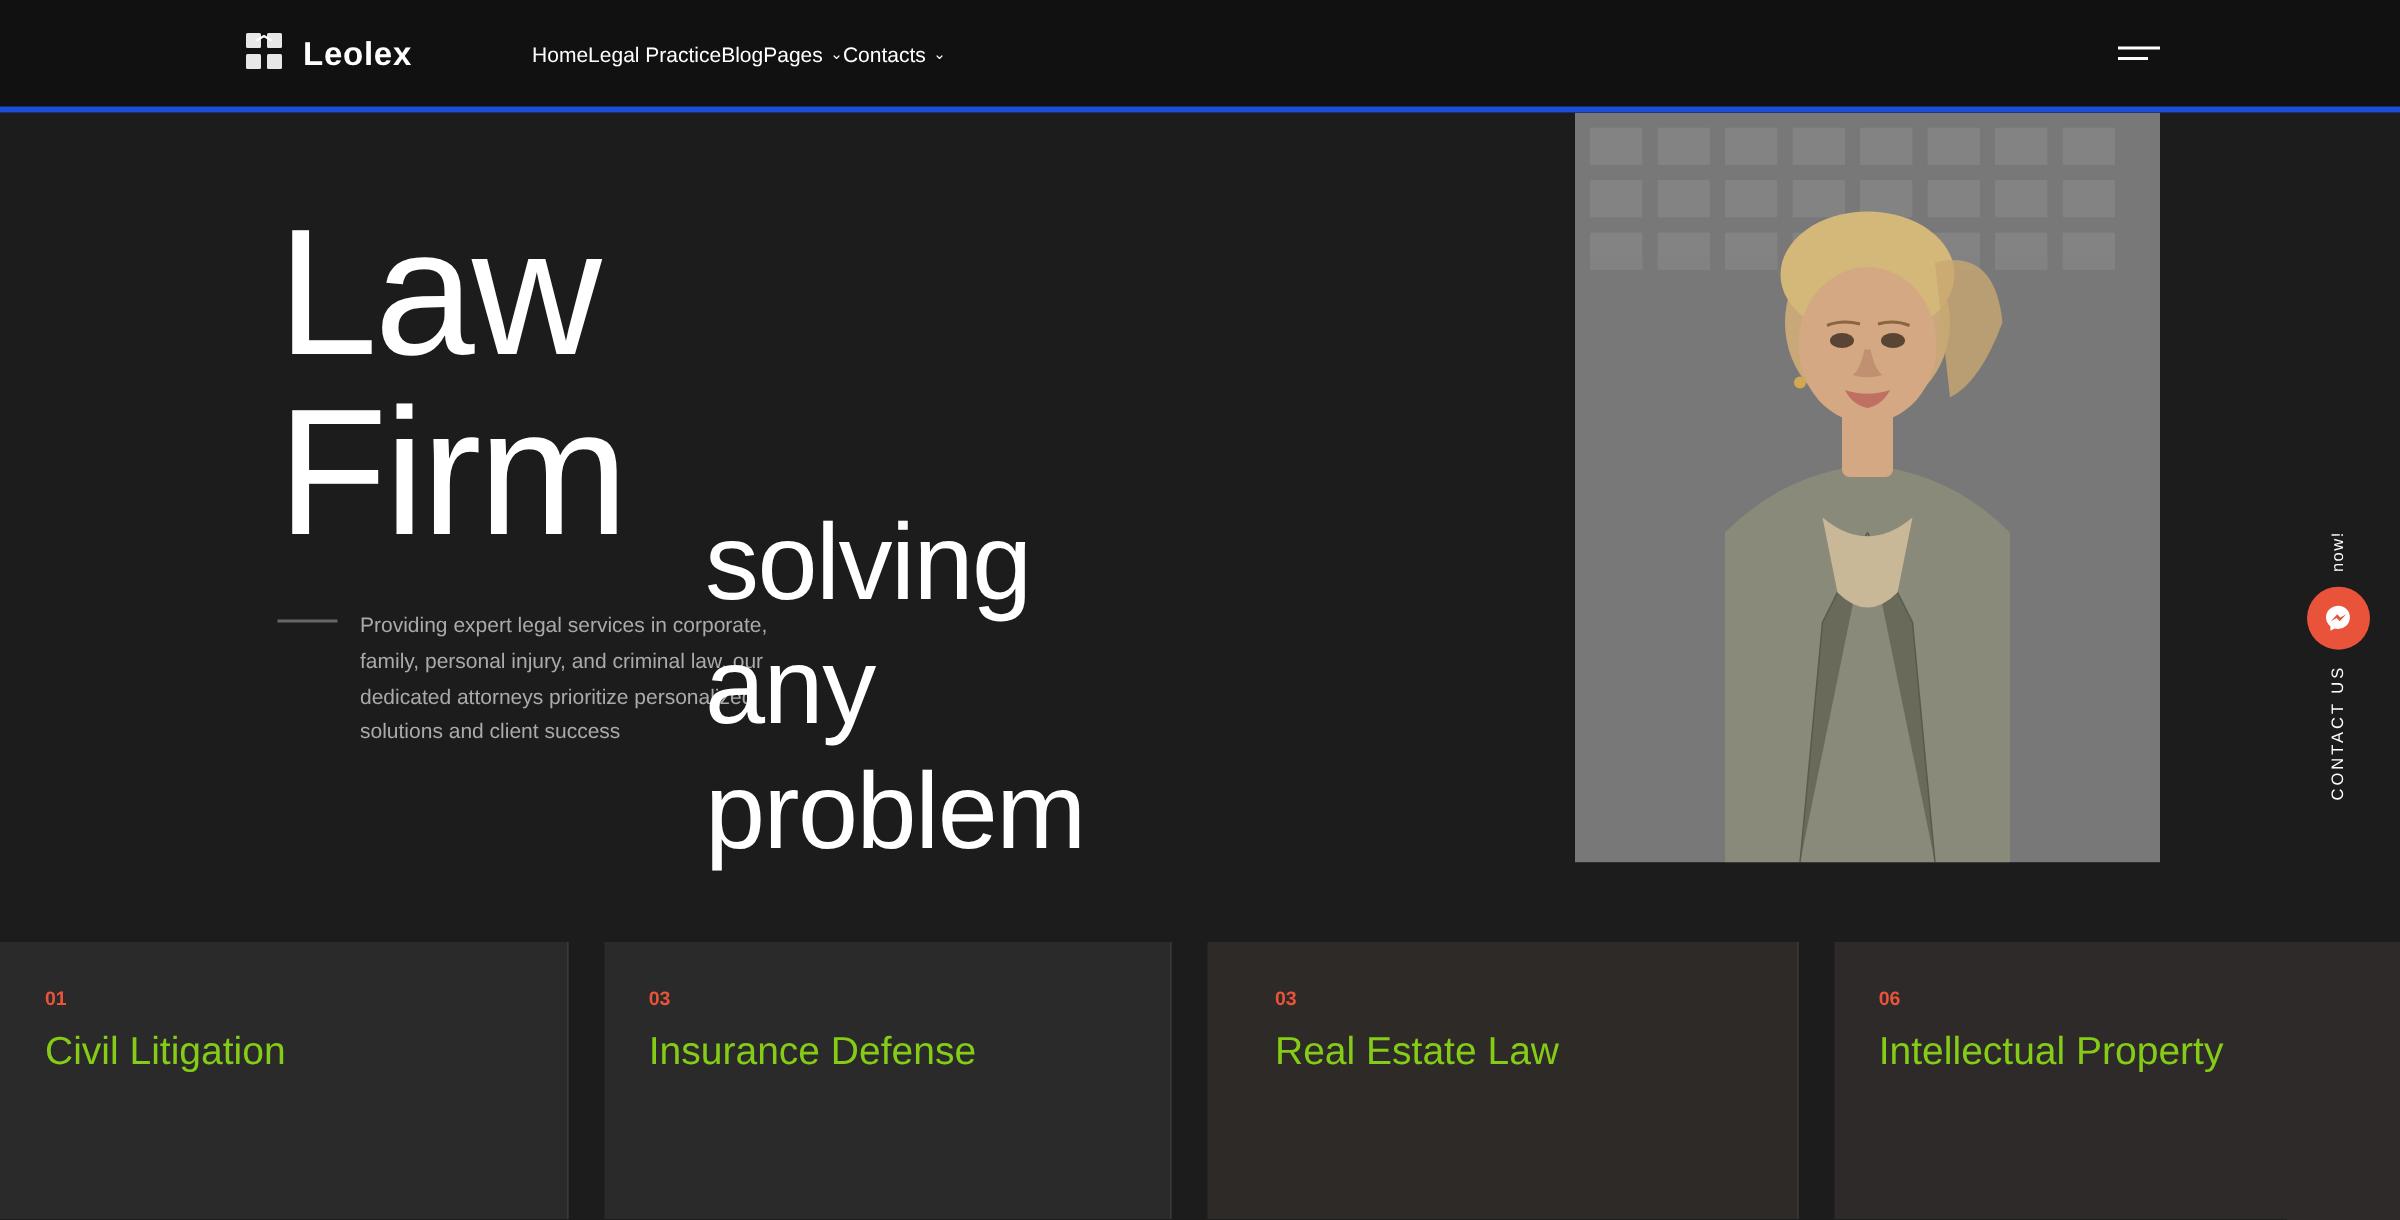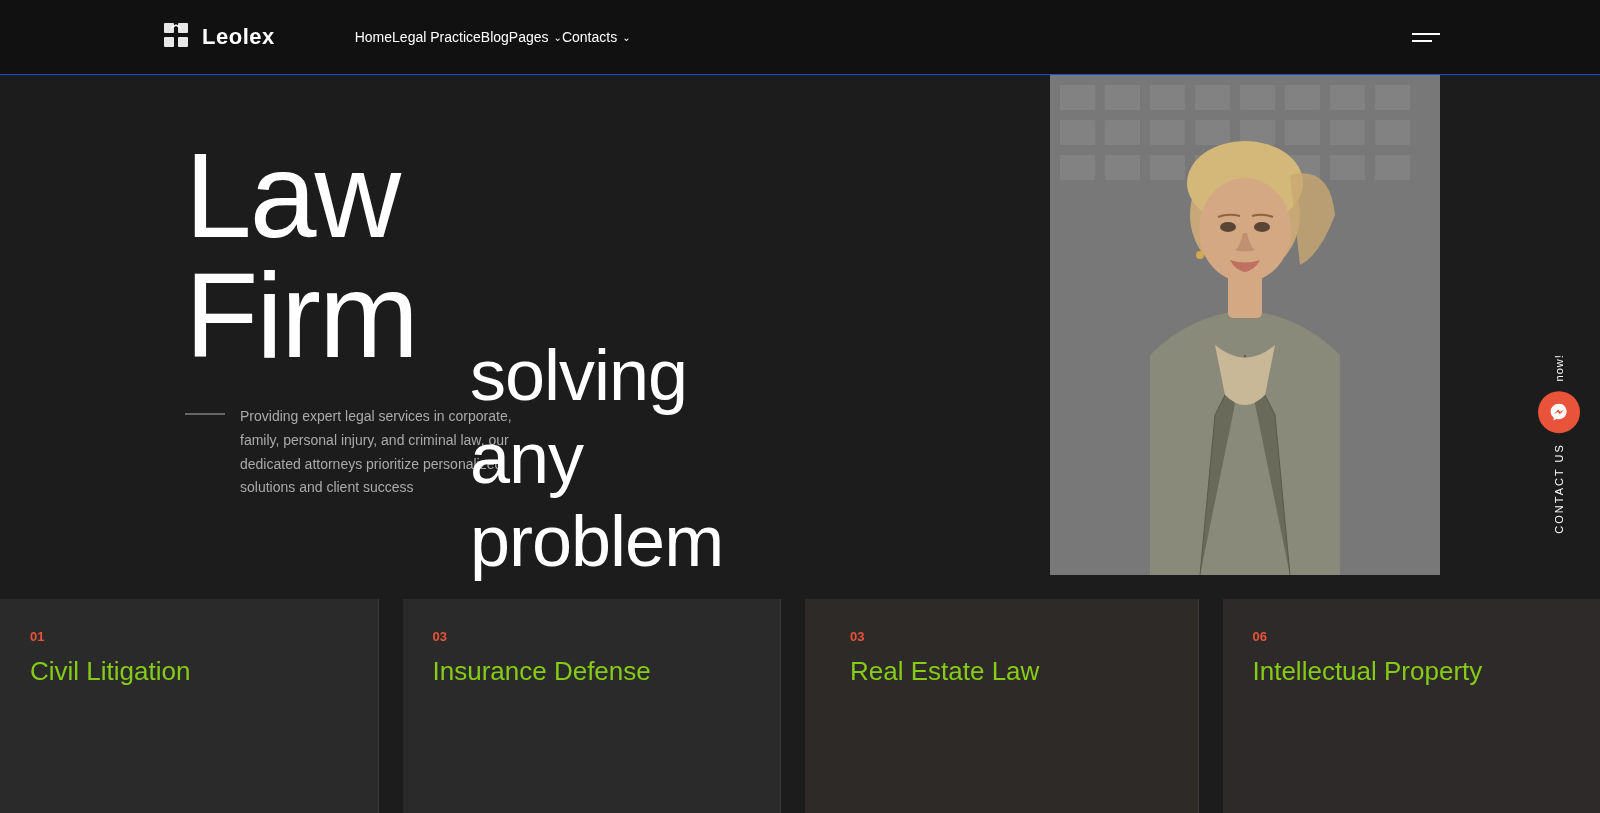--- a/index.html
+++ b/index.html
@@ -13,21 +13,21 @@
       color: #fff;
     }
 
     
     .navbar {
       display: flex;
       align-items: center;
       padding: 0 160px;
       height: 75px;
       background: #111111;
-      border-bottom: 1px solid #1d4ed8;
+      border-bottom: 4px solid #1d4ed8;
       position: relative;
       z-index: 10;
     }
 
     .logo {
       display: flex;
       align-items: center;
       gap: 10px;
       margin-right: 80px;
     }
@@ -185,21 +185,21 @@
       text-transform: uppercase;
     }
 
     
     .bottom-cards {
       position: absolute;
       bottom: 0;
       left: 0;
       right: 0;
       display: flex;
-      height: 214px;
+      height: 185px;
       gap: 24px;
     }
 
     .card {
       flex: 1;
       background: #2a2a2a;
       padding: 30px 30px;
       border-right: 1px solid #3a3a3a;
       position: relative;
       cursor: pointer;

